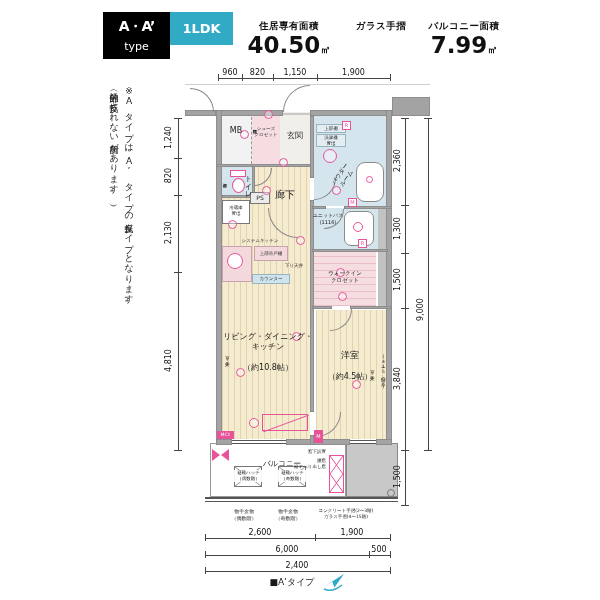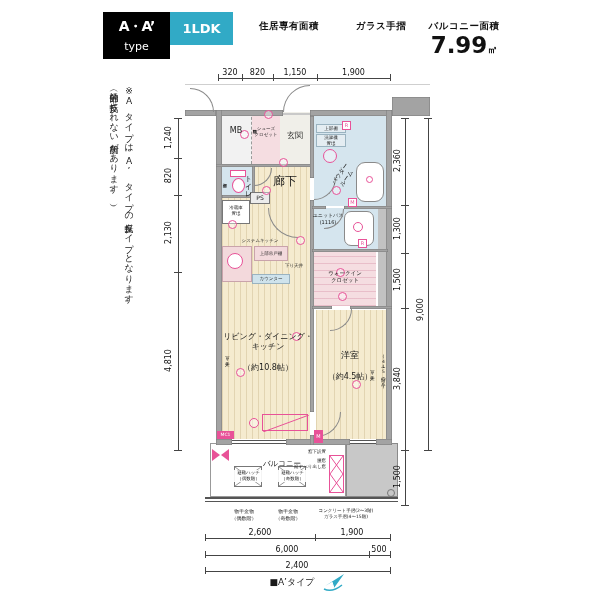--- a/index.html
+++ b/index.html
@@ -36,20 +36,21 @@
 
   <div class="abs" style="left:103px;top:12px;width:67px;height:47px;background:#000;color:#fff;text-align:center">
     <div style="font-size:14px;font-weight:bold;letter-spacing:-1px;line-height:28px">A・A’</div>
     <div style="font-size:11px;line-height:13px">type</div>
   </div>
   <div class="abs" style="left:170px;top:12px;width:63px;height:33px;background:#31aac6;color:#fff;text-align:center">
     <div style="font-size:13px;font-weight:bold;line-height:33px">1LDK</div>
   </div>
   <div class="hdr-stat" style="left:246px;width:86px;text-align:center">
     <div class="sl">住居専有面積</div>
+    <div><span class="sv">40.50</span><span class="su">㎡</span></div>
   </div>
   <div class="hdr-stat" style="left:338px;width:86px;text-align:center">
     <div class="sl">ガラス手摺</div>
   </div>
   <div class="hdr-stat" style="left:424px;width:80px;text-align:center">
     <div class="sl">バルコニー面積</div>
     <div><span class="sv">7.99</span><span class="su">㎡</span></div>
   </div>
 
   <div class="abs vt" style="left:106px;top:86px;height:280px;font-size:9px;line-height:15px;color:#222">
@@ -176,21 +177,21 @@
   </div>
   <div class="abs lbl" style="left:296px;top:449px;width:30px;font-size:4.5px;text-align:right">窓下設置</div>
   <div class="abs lbl" style="left:288px;top:458px;width:38px;font-size:4.5px;text-align:right">腰窓
 縦すべり出し窓</div>
 
   <div class="abs lbl" style="left:222px;top:126px;width:28px;font-size:8px">MB</div>
   <div class="abs lbl" style="left:253px;top:126px;width:26px;font-size:4.5px">シューズ
 クロゼット</div>
   <div class="abs lbl vt" style="left:252px;top:115px;height:22px;font-size:4px">可動棚</div>
   <div class="abs lbl" style="left:280px;top:131px;width:30px;font-size:8px">玄関</div>
-  <div class="abs lbl" style="left:270px;top:174px;width:30px;font-size:12px">廊下</div>
+  <div class="abs lbl" style="left:270px;top:188px;width:30px;font-size:10px">廊下</div>
   <div class="abs lbl vt" style="left:243px;top:168px;height:28px;font-size:7px">トイレ</div>
   <div class="abs lbl vt" style="left:222px;top:169px;height:22px;font-size:4px">上部棚</div>
   <div class="abs lbl" style="left:316px;top:125px;width:30px;font-size:4.5px;line-height:7px">上部棚</div>
   <div class="abs lbl" style="left:316px;top:135px;width:30px;font-size:4.5px;line-height:5.5px">洗濯機
 置場</div>
   <div class="abs lbl" style="left:328px;top:168px;width:30px;font-size:6px;transform:rotate(-55deg)">パウダー
 ルーム</div>
   <div class="abs lbl" style="left:312px;top:212px;width:32px;font-size:5px">ユニットバス
 (1116)</div>
   <div class="abs lbl" style="left:222px;top:205px;width:28px;font-size:4.5px;line-height:6px">冷蔵庫
@@ -215,21 +216,21 @@
 （奇数階）</div>
   <div class="abs lbl" style="left:310px;top:508px;width:72px;font-size:4.5px">コンクリート手摺(2〜3階)
 ガラス手摺(4〜15階)</div>
 
   <div class="dl" style="left:218px;top:78px;width:172px;height:1px"></div>
   <div class="tkv" style="left:218px;top:74px"></div>
   <div class="tkv" style="left:242px;top:74px"></div>
   <div class="tkv" style="left:273px;top:74px"></div>
   <div class="tkv" style="left:317px;top:74px"></div>
   <div class="tkv" style="left:390px;top:74px"></div>
-  <div class="dim" style="left:216px;top:68px;width:28px">320</div>
+  <div class="dim" style="left:216px;top:68px;width:28px">960</div>
   <div class="dim" style="left:243px;top:68px;width:29px">820</div>
   <div class="dim" style="left:275px;top:68px;width:40px">1,150</div>
   <div class="dim" style="left:333px;top:68px;width:41px">1,900</div>
 
   <div class="dl" style="left:178px;top:118px;width:1px;height:332px"></div>
   <div class="tkh" style="left:174px;top:118px"></div>
   <div class="tkh" style="left:174px;top:158px"></div>
   <div class="tkh" style="left:174px;top:195px"></div>
   <div class="tkh" style="left:174px;top:272px"></div>
   <div class="tkh" style="left:174px;top:450px"></div>

